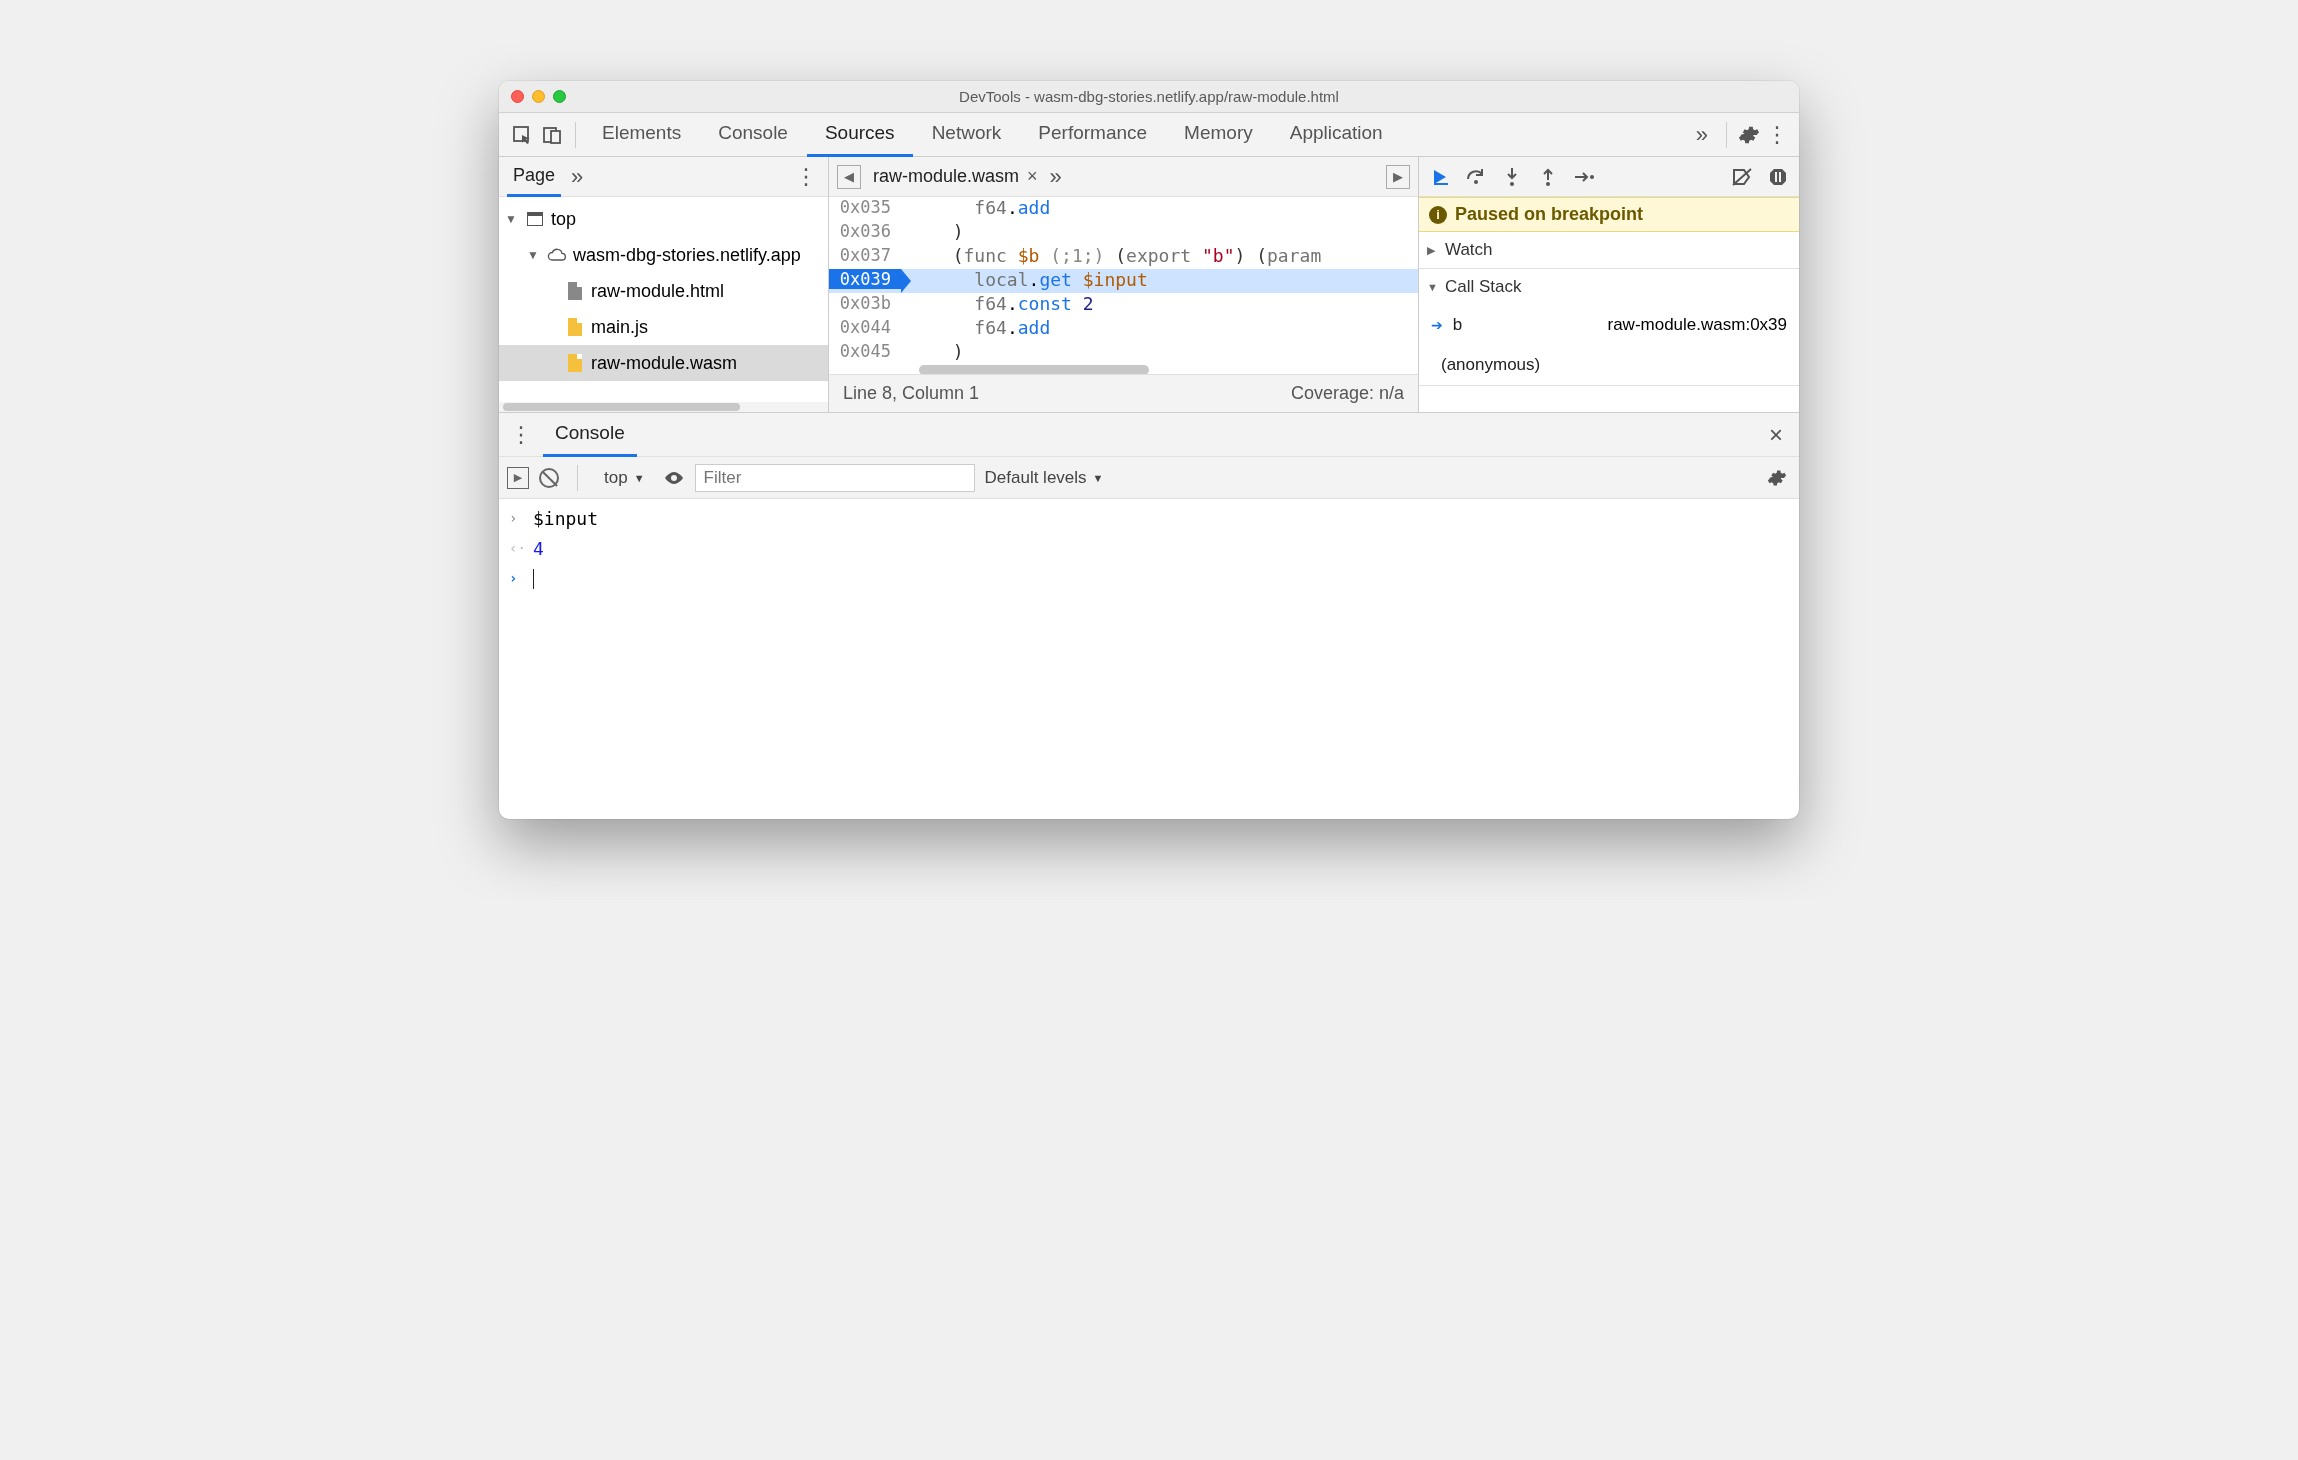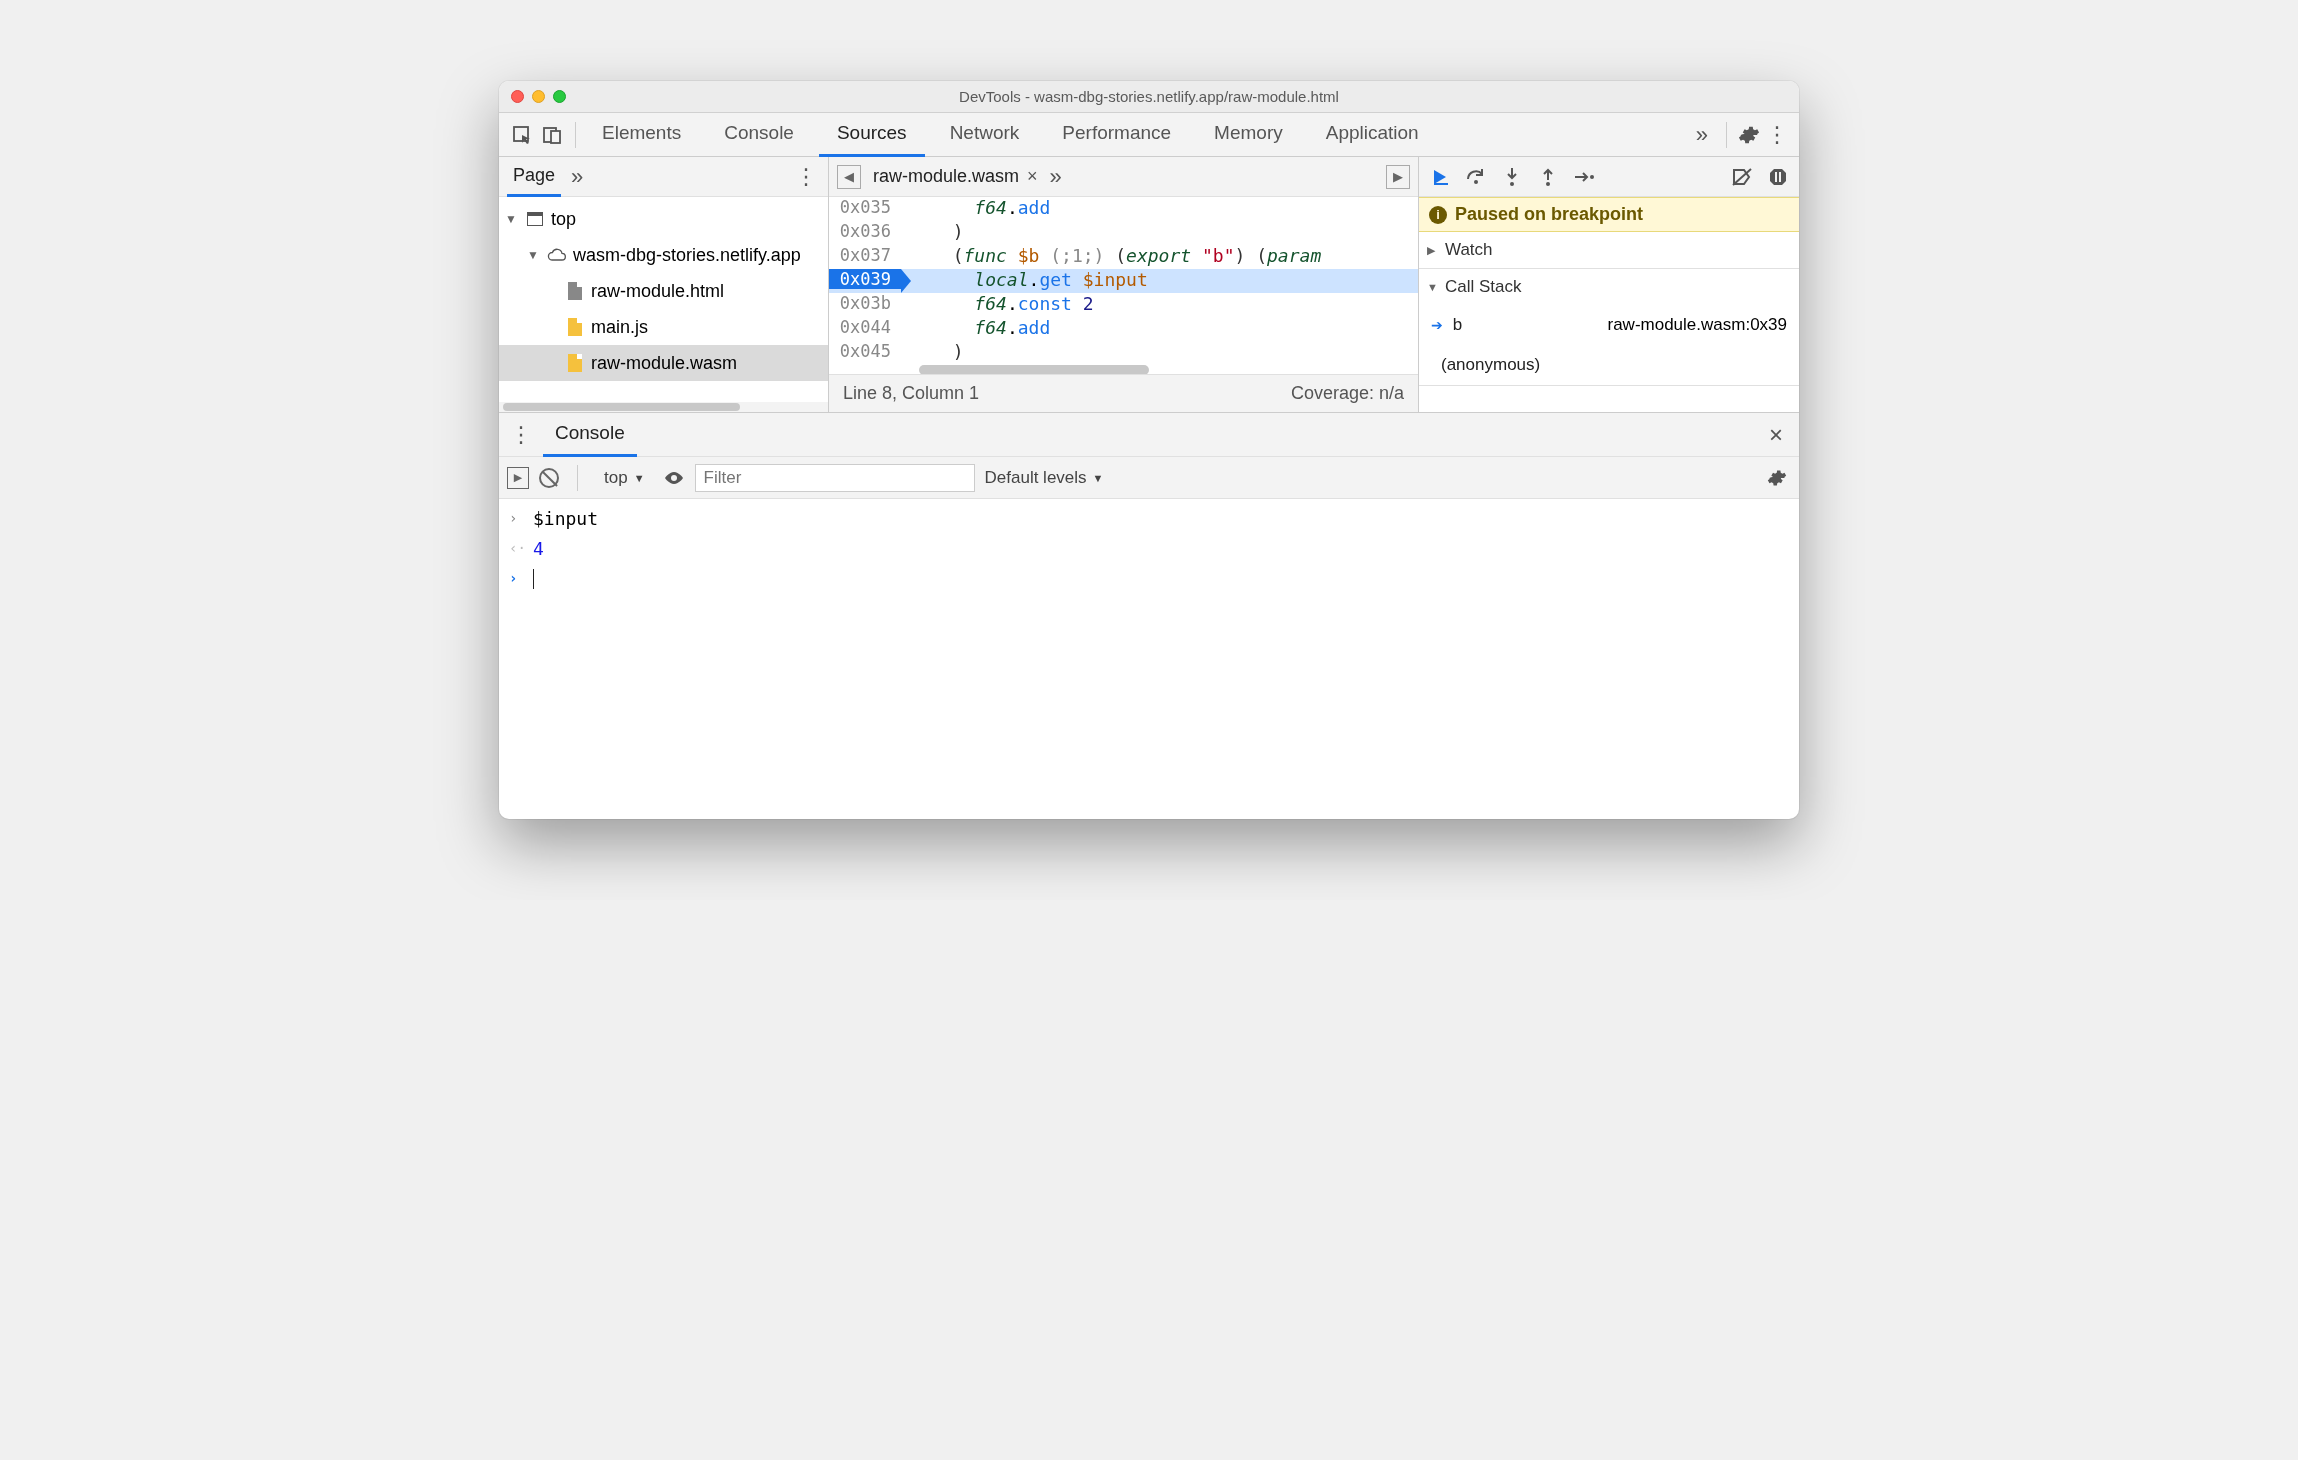--- a/index.html
+++ b/index.html
@@ -38,21 +38,21 @@
 .titlebar-title {
   position: absolute; left: 0; right: 0; text-align: center;
   font-size: 15px; color: #5a5a5a;
 }
 .tabbar {
   height: 44px; display: flex; align-items: center; padding: 0 8px;
   border-bottom: 1px solid #ccc; background: #f3f3f3;
 }
 .tabbar .icon-btn { width: 30px; height: 30px; display:flex; align-items:center; justify-content:center; color:#555; cursor:pointer; }
 .tab-divider { width: 1px; height: 26px; background: #ccc; margin: 0 8px; }
-.tabs { display: flex; align-items: flex-end; gap: 7px; flex: 1; }
+.tabs { display: flex; align-items: flex-end; gap: 1px; flex: 1; }
 .tab {
   padding: 0 18px; height: 44px; display:flex; align-items:center; font-size: 19px;
   color: #555; cursor: pointer; border-bottom: 3px solid transparent;
 }
 .tab.active { color: #222; border-bottom-color: #1a73e8; }
 .more-chev { font-size: 22px; color:#555; padding: 0 10px; cursor:pointer; }
 .gear, .dots { width:28px; height:28px; display:flex; align-items:center; justify-content:center; color:#555; cursor:pointer; font-size:22px; }
 
 .panes {
   display: flex; height: 256px; border-bottom: 1px solid #ccc;
@@ -88,21 +88,21 @@
   flex:1; font-family: Menlo, Consolas, monospace; font-size:18px; overflow:hidden;
   display:flex; flex-direction:column;
 }
 .code-lines { flex:1; }
 .code-line { display:flex; height:24px; align-items:flex-start; }
 .gutter { width:72px; text-align:right; padding-right:10px; color:#888; font-size:17px; }
 .gutter.bp { background:#1a73e8; color:#fff; position:relative; }
 .gutter.bp::after { content:''; position:absolute; right:-10px; top:0; border-top:12px solid transparent; border-bottom:12px solid transparent; border-left:10px solid #1a73e8; }
 .code-text { padding-left:30px; white-space:pre; }
 .code-line.hl { background:#cde3ff; }
-.kw { color:#14532d;font-style:italic; }
+.kw { color:#737373; }
 .fn { color:#1a73e8; }
 .var { color:#b35a00; }
 .str { color:#b00020; }
 .num { color:#1a1a8a; }
 .comment { color:#888; }
 .paren { color:#333; }
 .midscroll { height:12px; display:flex; padding-left:90px; }
 .midscroll-thumb { width:46%; height:10px; background:#c8c8c8; border-radius:5px; }
 .mid-status { height:38px; display:flex; align-items:center; justify-content:space-between; padding:0 14px; border-top:1px solid #e0e0e0; font-size:18px; color:#555; background:#f3f3f3; }
 

